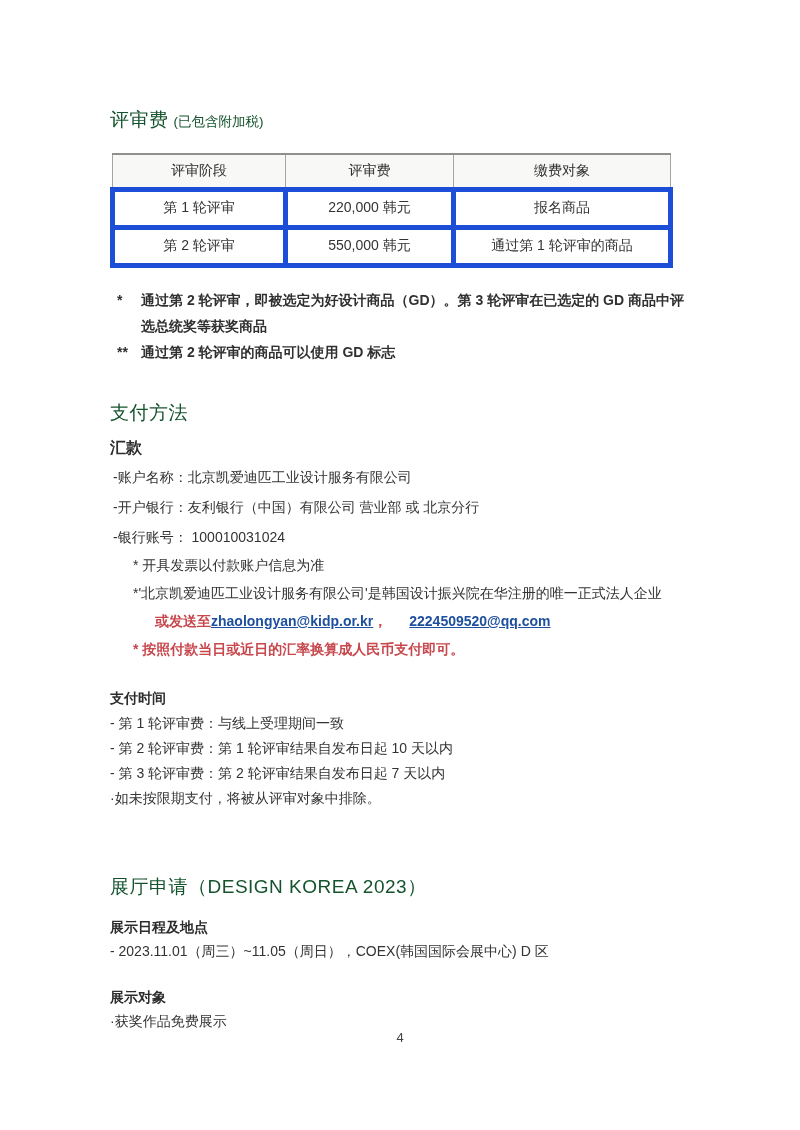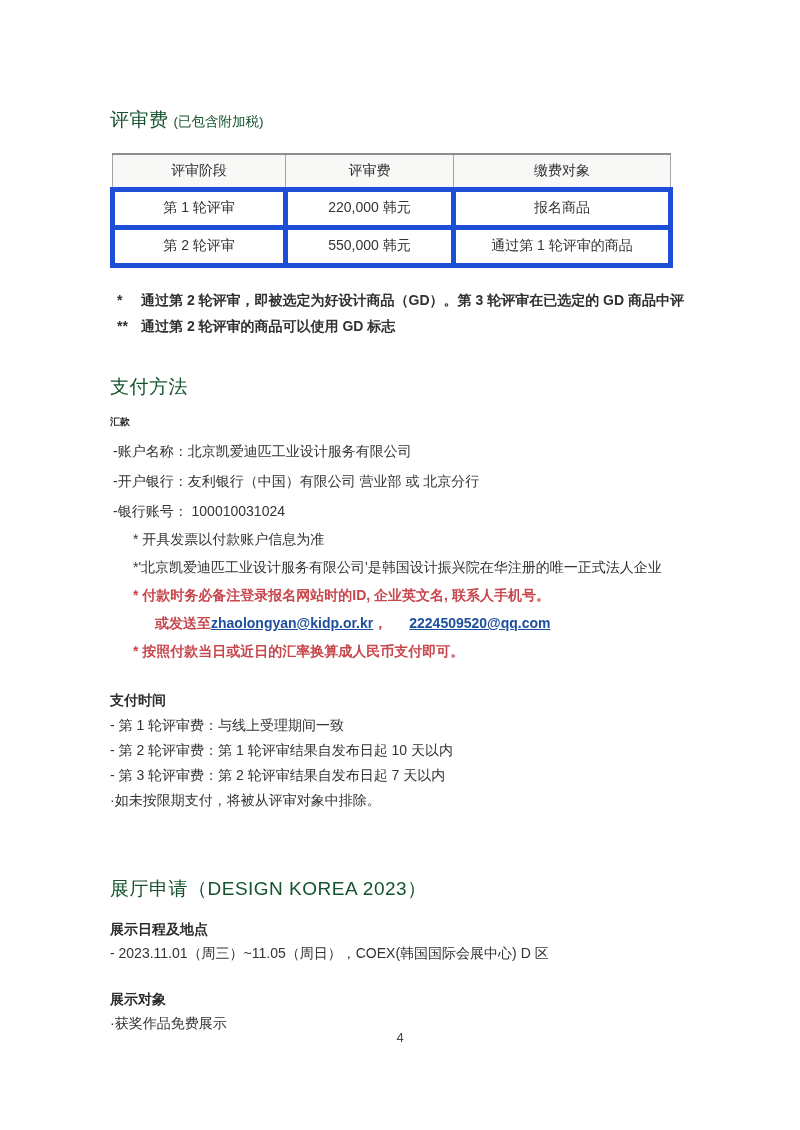--- a/index.html
+++ b/index.html
@@ -26,21 +26,21 @@
   .fee-table .c3{width:39%;}
 
   
   .fee-notes{margin-top:19px;font-size:14px;color:#303030;font-weight:bold;}
   .fee-note{display:flex;line-height:26px;}
   .fee-note .marker{flex:none;width:24px;padding-left:7px;}
   .fee-note .nt{flex:1;}
 
   
   .pay{margin-top:38px;}
-  .pay-label{font-size:10px;font-weight:bold;color:#2c2c2c;margin-top:16px;line-height:17px;}
+  .pay-label{font-size:16px;font-weight:bold;color:#2c2c2c;margin-top:16px;line-height:17px;}
   .pay-line{margin-top:13px;line-height:17px;font-size:14px;padding-left:3px;color:#333;}
   .sub-note{margin-top:11px;line-height:17px;font-size:14px;padding-left:23px;color:#333;}
   .sub-note.red{color:#c7474d;font-weight:bold;}
   .email-line{margin-top:11px;line-height:17px;font-size:14px;padding-left:45px;font-weight:bold;color:#c7474d;}
   .email-link{color:#1d4f9e;text-decoration:underline;cursor:pointer;}
   .email-sep{margin-right:22px;}
 
   
   .pt{margin-top:28px;font-size:14px;}
   .pt-title{font-weight:bold;color:#2c2c2c;line-height:25px;}
@@ -88,41 +88,41 @@
           <td>通过第 1 轮评审的商品</td>
         </tr>
       </tbody>
     </table>
 
     <div class="fee-notes">
       <div class="fee-note">
         <span class="marker">*</span>
         <div class="nt">
           <div>通过第 2 轮评审，即被选定为好设计商品（GD）。第 3 轮评审在已选定的 GD 商品中评</div>
+          <div>选总统奖等获奖商品</div>
         </div>
       </div>
       <div class="fee-note">
         <span class="marker">**</span>
         <div class="nt">通过第 2 轮评审的商品可以使用 GD 标志</div>
       </div>
     </div>
   </section>
 
   <section class="pay">
     <h1 class="sec-title">支付方法</h1>
 
     <div class="pay-label">汇款</div>
 
     <div class="pay-line">-账户名称：北京凯爱迪匹工业设计服务有限公司</div>
     <div class="pay-line">-开户银行：友利银行（中国）有限公司 营业部 或 北京分行</div>
     <div class="pay-line">-银行账号： 100010031024</div>
 
     <div class="sub-note">* 开具发票以付款账户信息为准</div>
     <div class="sub-note">*'北京凯爱迪匹工业设计服务有限公司'是韩国设计振兴院在华注册的唯一正式法人企业</div>
-    <div class="sub-note red">* 付款时务必备注登录报名网站时的ID, 企业英文名, 联系人手机号。</div>
 
     <div class="email-line">
       <span>或发送至</span><span class="email-link">zhaolongyan@kidp.or.kr</span><span class="email-sep">，</span><span class="email-link">2224509520@qq.com</span>
     </div>
 
     <div class="sub-note red">* 按照付款当日或近日的汇率换算成人民币支付即可。</div>
   </section>
 
   <section class="pt">
     <div class="pt-title">支付时间</div>

